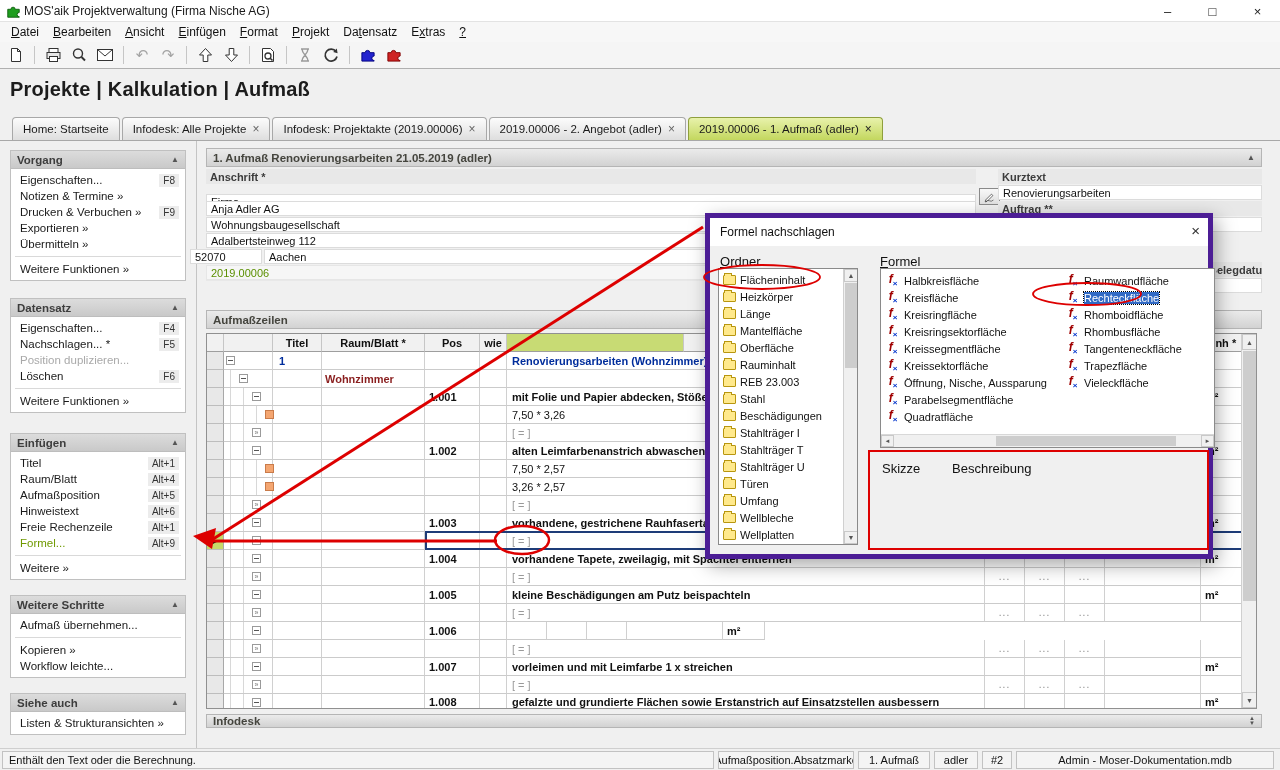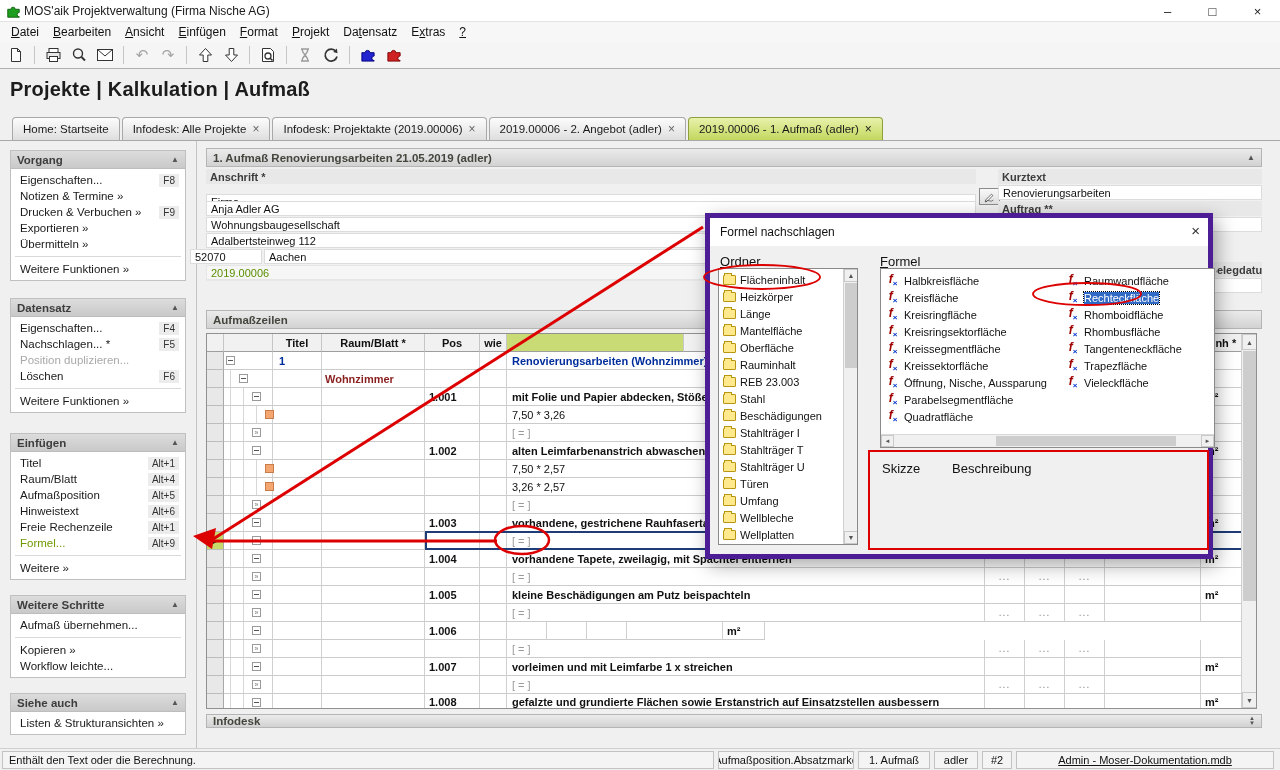--- a/index.html
+++ b/index.html
@@ -927,16 +927,16 @@
     <ellipse cx="1087" cy="294" rx="54" ry="11" fill="none" stroke="#dd0000" stroke-width="1.8"></ellipse>
     <rect x="869" y="451" width="339" height="98" fill="none" stroke="#dd0000" stroke-width="2"></rect>
   </svg>
 
   <div id="statusbar" class="abs">
     <div class="sseg" style="left:2px;width:712px">Enthält den Text oder die Berechnung.</div>
   <div class="sseg" style="left: 718px; width: 136px; justify-content: center;">Aufmaßposition.Absatzmarke</div>
       <div class="sseg" style="left: 858px; width: 72px; justify-content: center;">1. Aufmaß</div>
       <div class="sseg" style="left: 934px; width: 44px; justify-content: center;">adler</div>
       <div class="sseg" style="left: 982px; width: 30px; justify-content: center;">#2</div>
-      <div class="sseg" style="left: 1016px; width: 258px; justify-content: center; text-decoration: underline;">Admin - Moser-Dokumentation.mdb</div>
+      <div class="sseg" style="left: 1016px; width: 258px; justify-content: center;">Admin - Moser-Dokumentation.mdb</div>
     </div>
 
 </div>
 
 </body></html>

